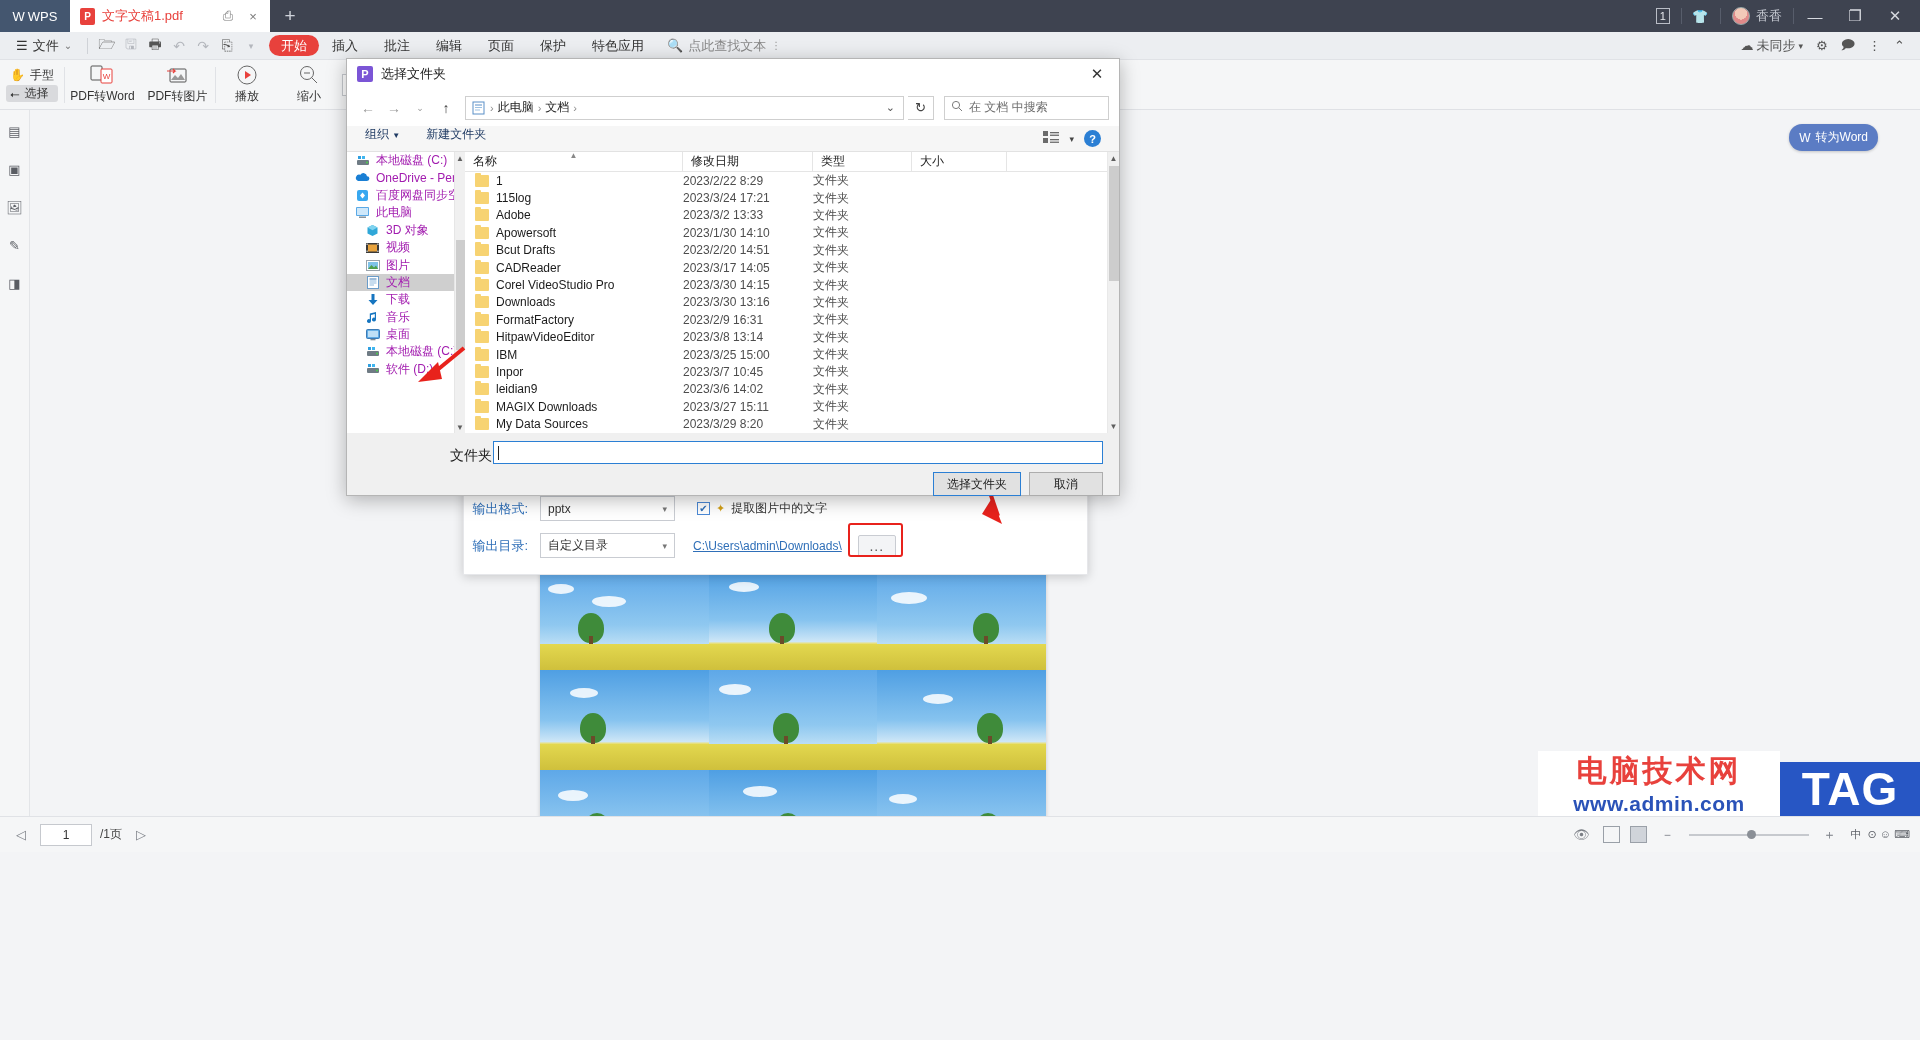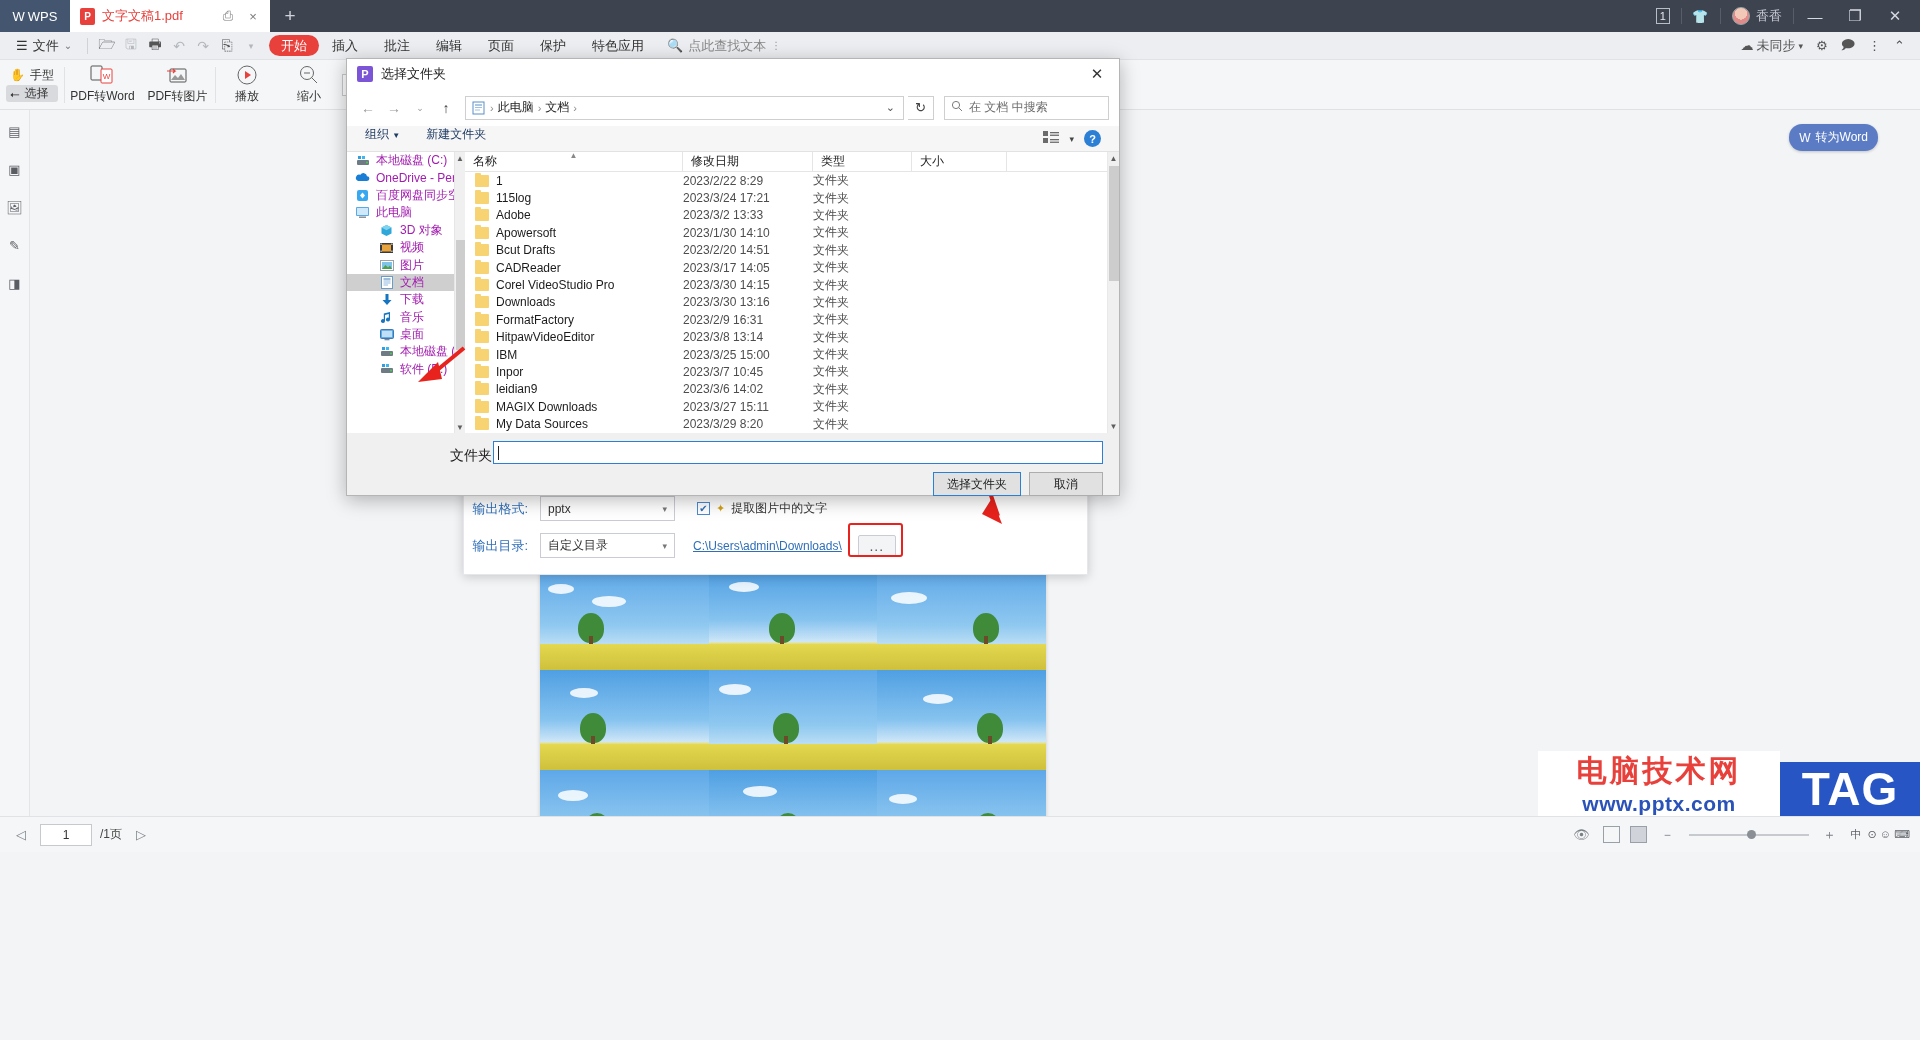--- a/index.html
+++ b/index.html
@@ -177,21 +177,21 @@
   }
   .dlg-toolbar{ height:26px;background:#f6f6f6;border-bottom:1px solid #e2e2e2;display:flex;
                 padding:0 18px;gap:26px;font-size:12px;color:#1f3a63;}
   .dlg-toolbar .r{ margin-left:auto;display:flex;align-items:center;gap:10px;color:#444;}
   .help-ic{ width:17px;height:17px;border-radius:50%;background:#2b7fd4;color:#fff;font-size:11px;
             display:flex;align-items:center;justify-content:center;font-weight:bold;}
 
   .dlg-body{ height:281px; display:flex; background:#fff; }
   .dlg-side{ width:118px; background:#fff; position:relative; overflow:hidden; }
   .side-item{ height:17.4px; display:flex;align-items:center;gap:6px;font-size:12px;color:#a21caf;padding-left:8px;white-space:nowrap;}
-  .side-item.indent{ padding-left:32px; }
+  .side-item.indent{ padding-left:18px; }
   .side-item.sel{ background:#cfcfcf; }
   .side-scroll{ position:absolute;right:0;top:0;width:11px;height:100%;background:#f0f0f0;border-left:1px solid #e6e6e6;}
   .side-scroll .up,.side-scroll .dn{ height:12px;display:flex;align-items:center;justify-content:center;font-size:8px;color:#606060;}
   .side-scroll .thumb{ position:absolute;left:1px;top:88px;width:9px;height:110px;background:#cdcdcd;}
   .dlg-list{ flex:1; position:relative; }
   .lh{ height:20px; display:flex; align-items:center; border-bottom:1px solid #e5e5e5; font-size:12px;color:#1b1b1b;}
   .lh .c{ padding-left:8px; border-right:1px solid #e5e5e5; height:20px; display:flex;align-items:center;position:relative;}
   .sortmark{ position:absolute;left:50%;top:-1px;transform:translateX(-50%);font-size:8px;color:#888;}
   .row{ height:17.4px;display:flex;align-items:center;font-size:12px;color:#1b1b1b;}
   .row .nm{ display:flex;align-items:center;gap:7px;padding-left:10px;}
@@ -445,21 +445,21 @@
           <div class="sky"></div>
           <div class="cloud" style="left:12px;top:24px;width:28px;height:10px"></div>
           <div class="tree" style="left:98px"></div>
         </div>
     </div>
   </div>
 
   <div class="wm">
     <div class="wm-left">
       <div class="wm-title">电脑技术网</div>
-      <div class="wm-url">www.pptx.com</div>
+      <div class="wm-url">www.admin.com</div>
     </div>
     <div class="wm-right">TAG</div>
   </div>
 </div>
 
 <div class="convert-panel">
   <div class="cp-row" style="left:0;top:125px;width:100%">
     <span class="cp-label">输出格式:</span>
     <span class="cp-select">
       <span>pptx</span>

